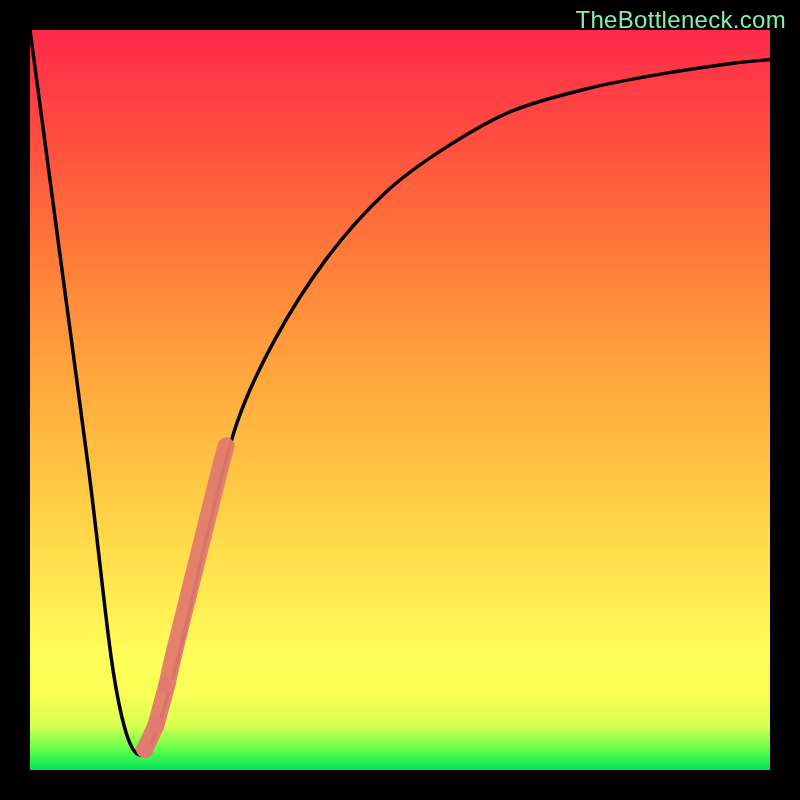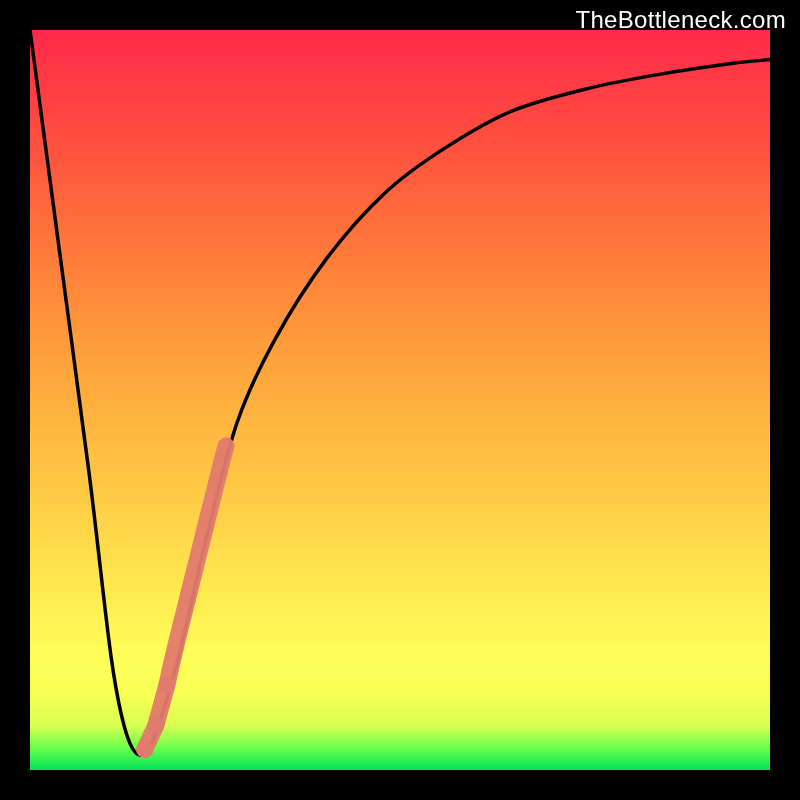--- a/index.html
+++ b/index.html
@@ -28,21 +28,21 @@
       #ffa33c 55%,
       #ff7a3a 70%,
       #ff4f3f 85%,
       #ff2a4a 100%
     );
   }
   .watermark {
     position: absolute;
     top: 6px;
     right: 14px;
-    color: #ffffff;
+    color: #86efac;
     font-size: 24px;
     letter-spacing: 0.3px;
     user-select: none;
   }
   svg.curve {
     position: absolute;
     left: 0;
     top: 0;
     width: 740px;
     height: 740px;

